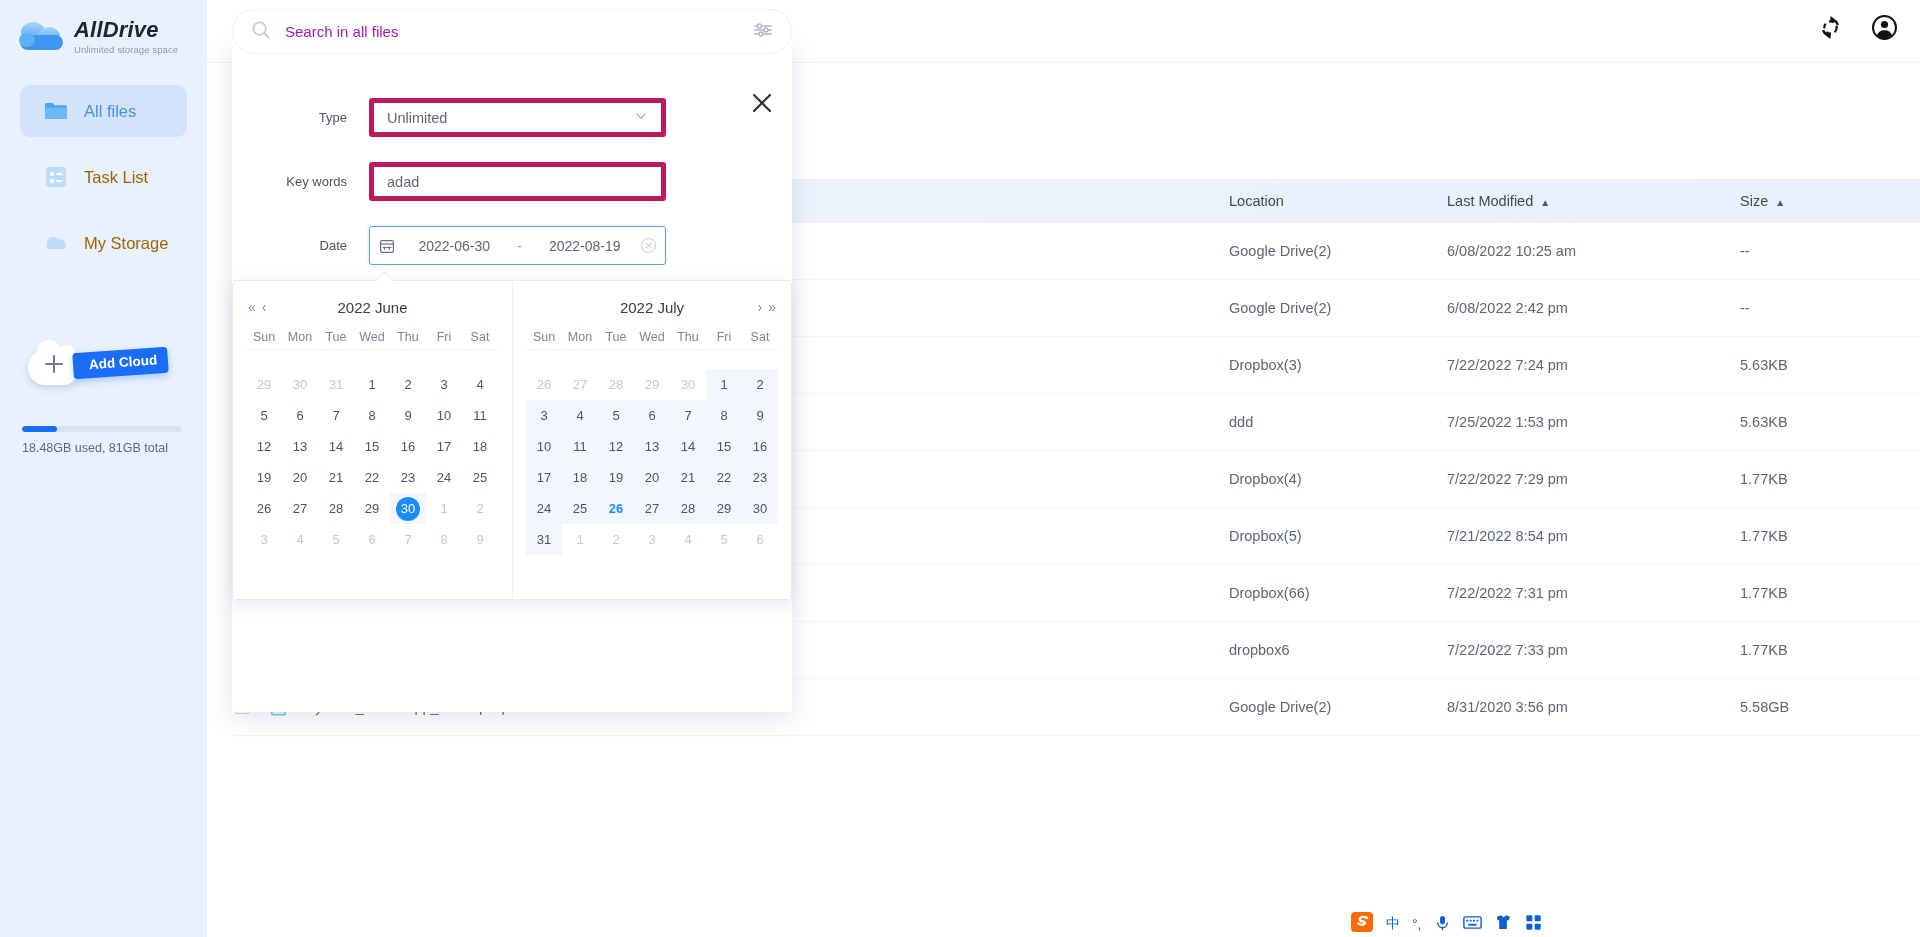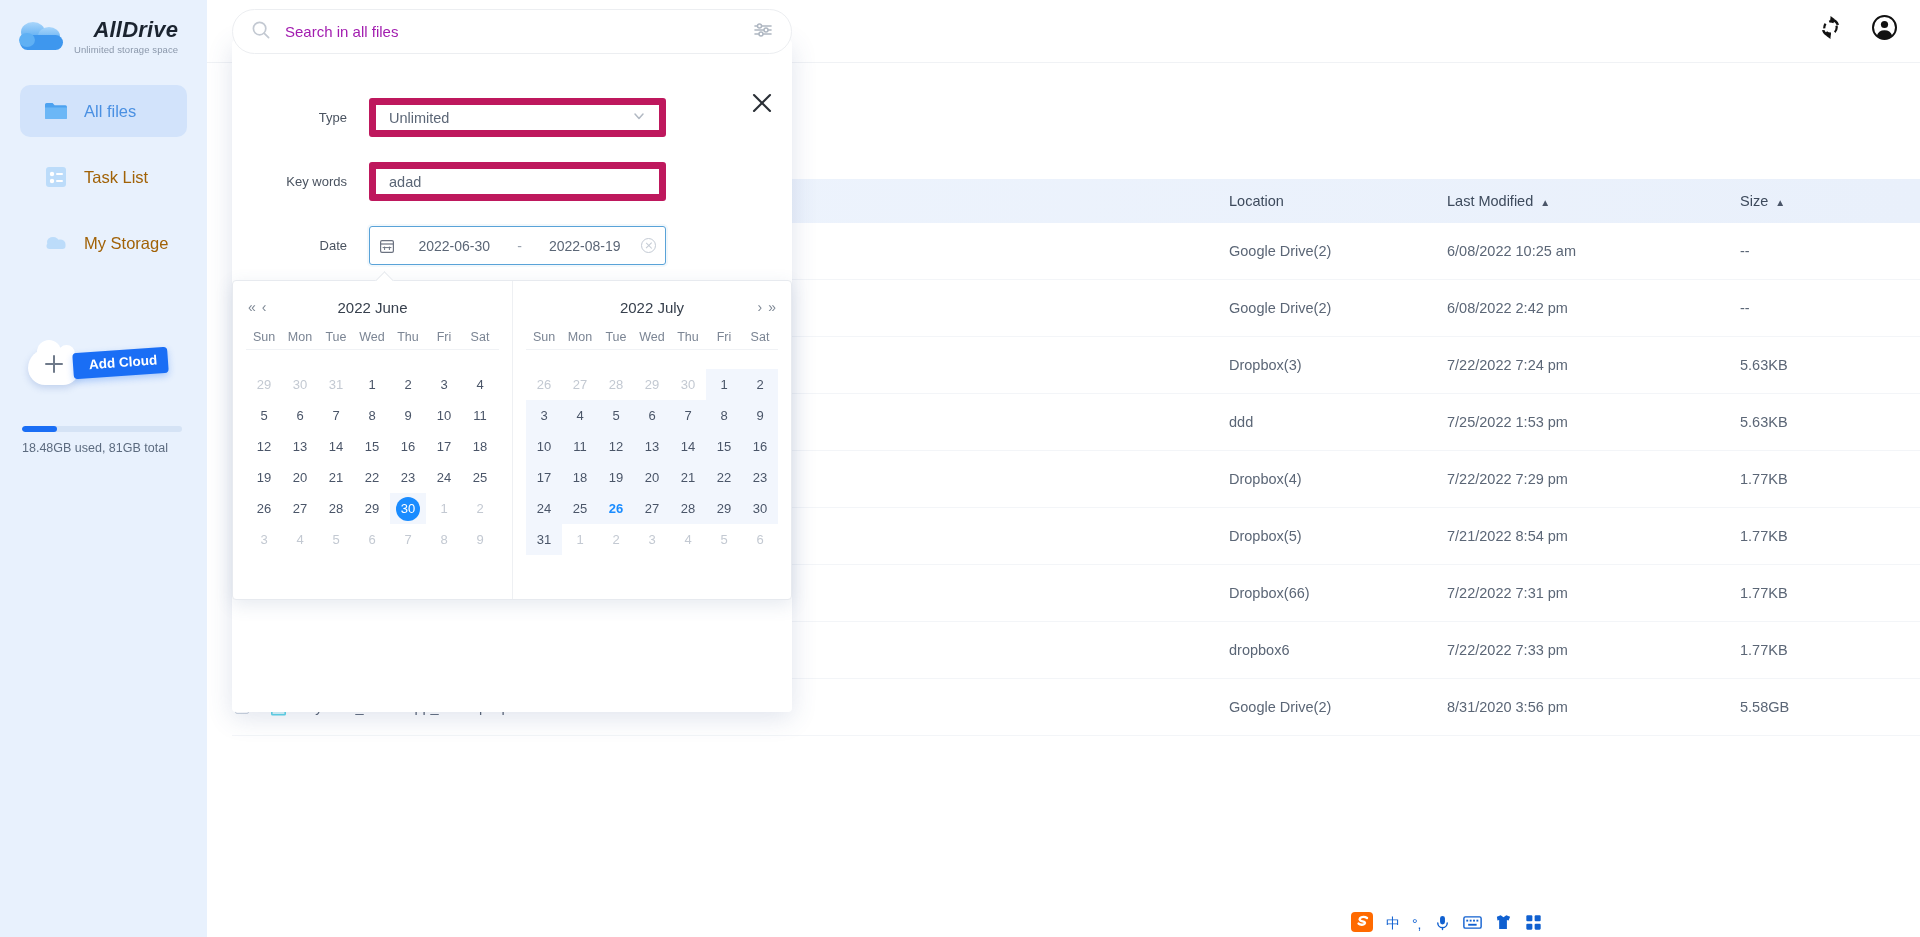--- a/index.html
+++ b/index.html
@@ -12,21 +12,21 @@
   #app { position: relative; width: 1920px; height: 937px; }
 
   
   .sidebar {
     position: absolute; left: 0; top: 0;
     width: 207px; height: 937px;
     background: #e8f1fd;
   }
   .brand { display: flex; align-items: center; padding: 14px 0 0 14px; height: 60px; }
   .brand-cloud { width: 54px; height: 38px; position: relative; flex: 0 0 auto; }
-  .brand-text { margin-left: 6px; text-align: right; }
+  .brand-text { margin-left: 6px; }
   .brand-name {
     font-size: 22px; font-weight: bold; font-style: italic;
     color: #1b2430; letter-spacing: .2px; line-height: 1;
   }
   .brand-sub { font-size: 9.5px; color: #8b98ab; margin-top: 3px; letter-spacing: .1px; }
 
   .nav { margin-top: 25px; padding: 0 20px; }
   .nav-item {
     display: flex; align-items: center; gap: 15px;
     height: 52px; padding-left: 23px; border-radius: 10px;
@@ -125,21 +125,21 @@
   .frow { display: flex; align-items: center; margin-top: 0; }
   .frow-1 { position: absolute; left: 0; top: 58px; width: 100%; }
   .frow-2 { position: absolute; left: 0; top: 122px; width: 100%; }
   .frow-3 { position: absolute; left: 0; top: 186px; width: 100%; }
   .flabel {
     width: 137px; flex: 0 0 137px; text-align: right; padding-right: 22px;
     font-size: 13px; color: #4a5360;
   }
   .fctl { width: 297px; flex: 0 0 297px; }
   .finput {
-    height: 39px; border: 7px solid #be185d; border-radius: 3px;
+    height: 39px; border: 5px solid #be185d; border-radius: 3px;
     display: flex; align-items: center; padding: 0 13px;
     font-size: 14.5px; color: #5b6676; background: #fff;
   }
   .finput.sel { justify-content: space-between; }
   .date-field {
     height: 39px; border: 1px solid #5aa3d8; border-radius: 3px;
     display: flex; align-items: center; padding: 0 9px; background: #fff;
     box-shadow: 0 0 0 2px rgba(90,163,216,.08);
   }
   .date-ico { width: 16px; height: 16px; flex: 0 0 16px; margin-right: 5px; }

